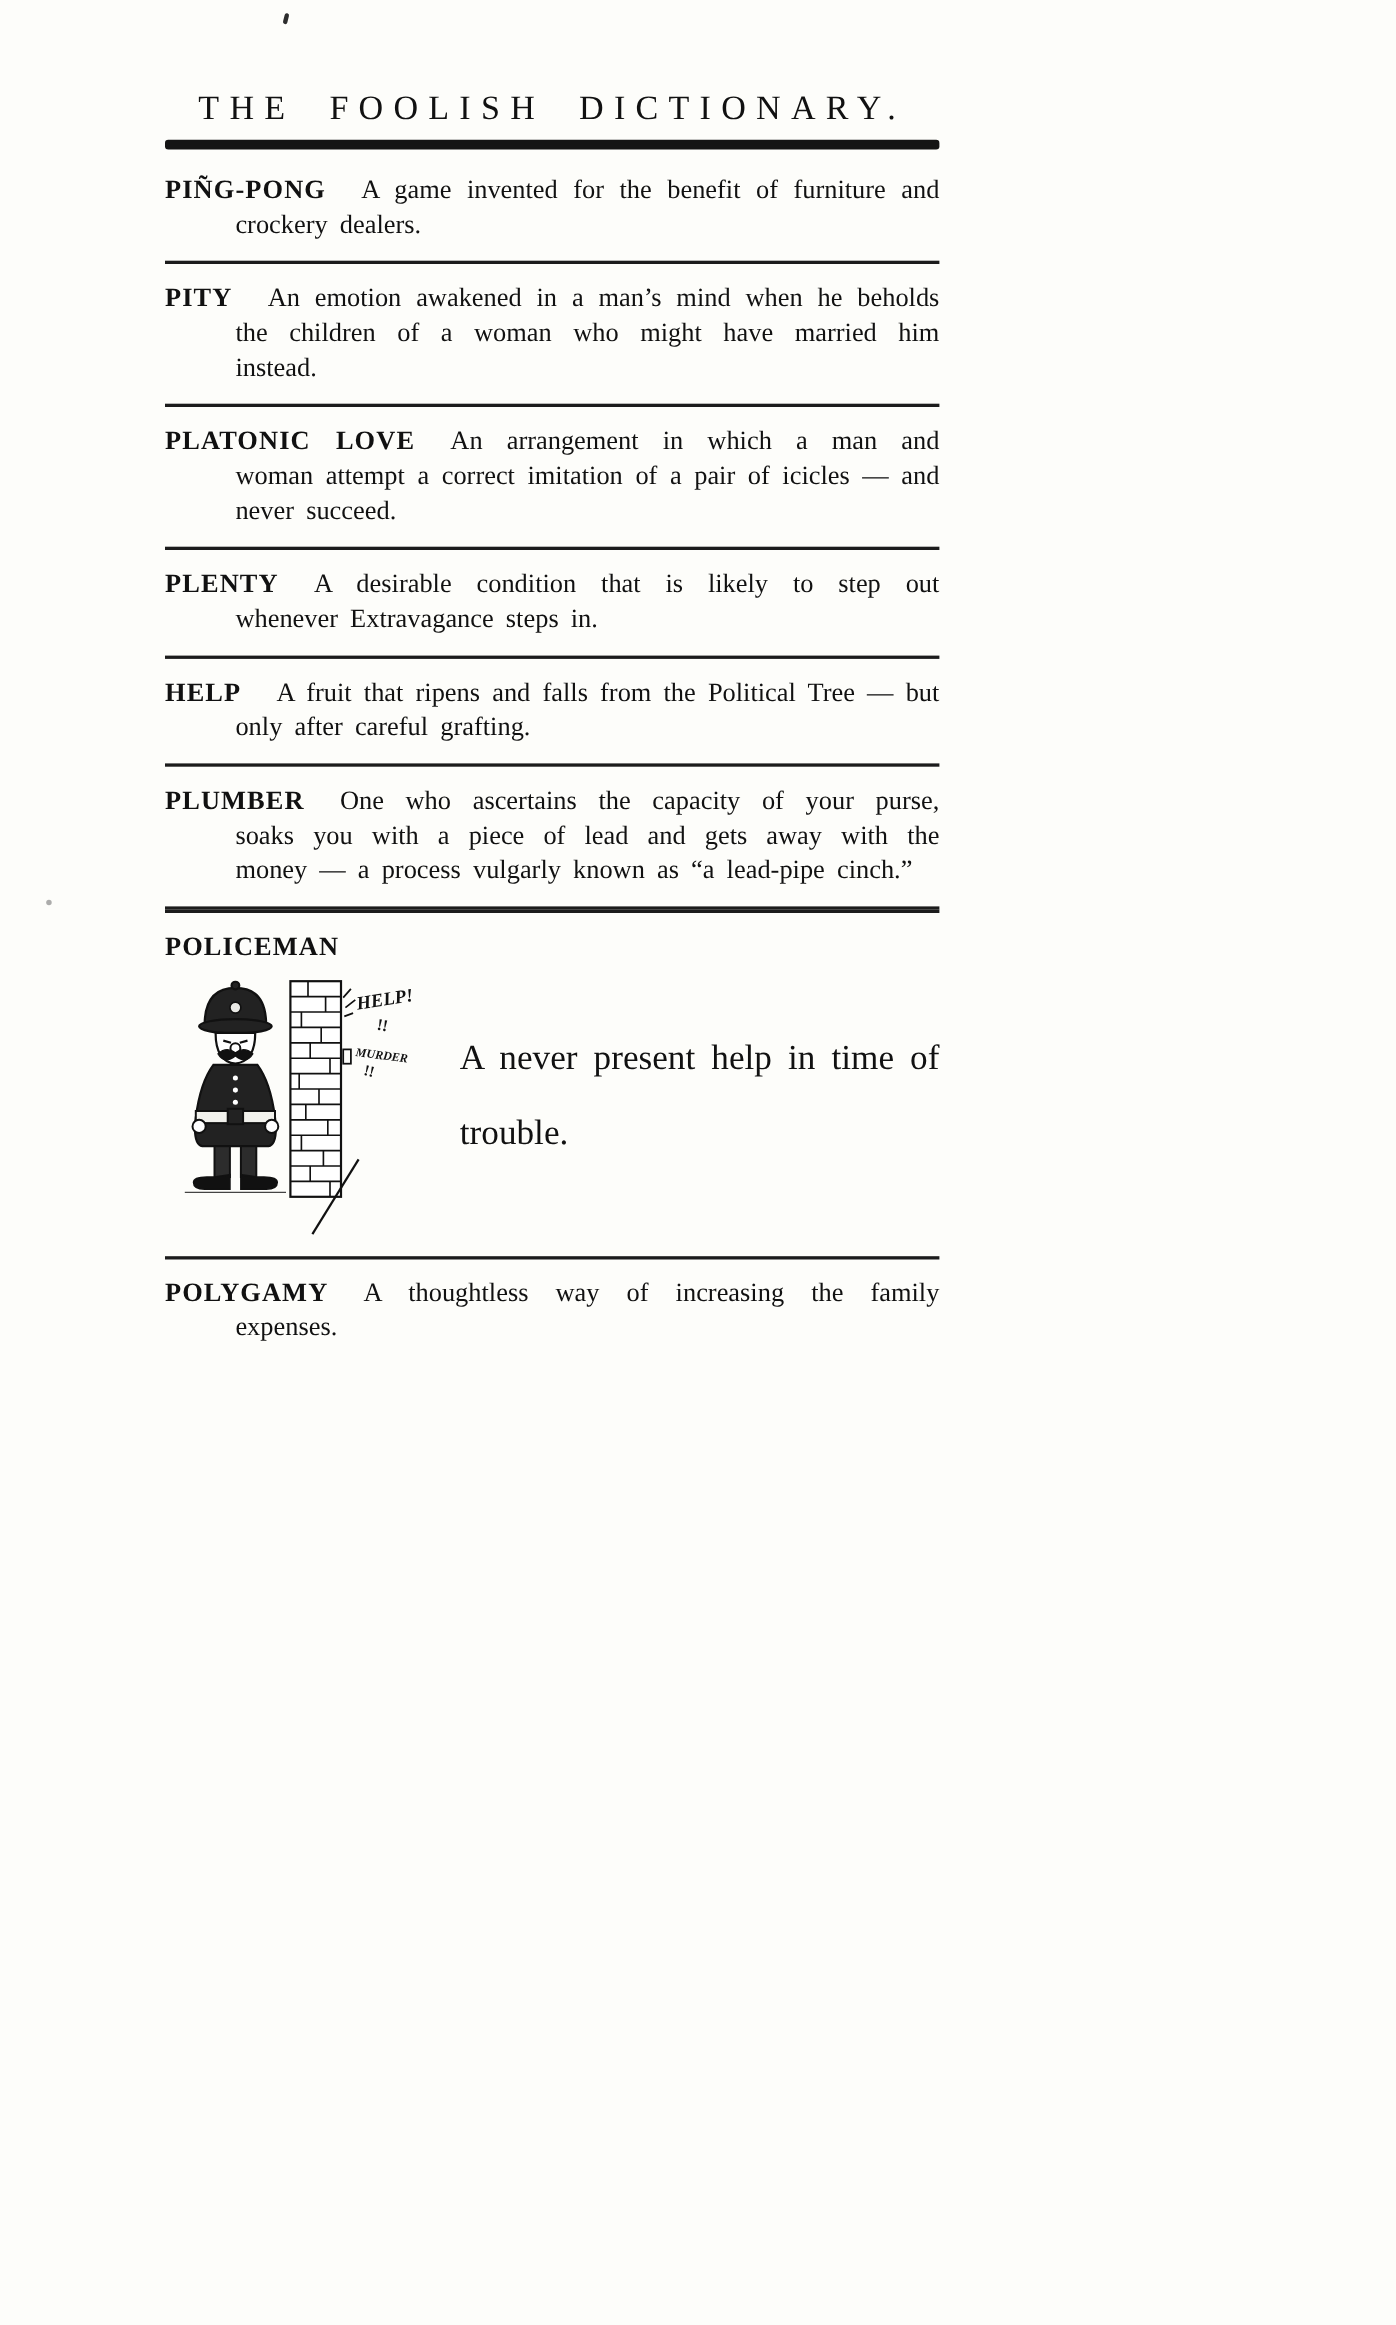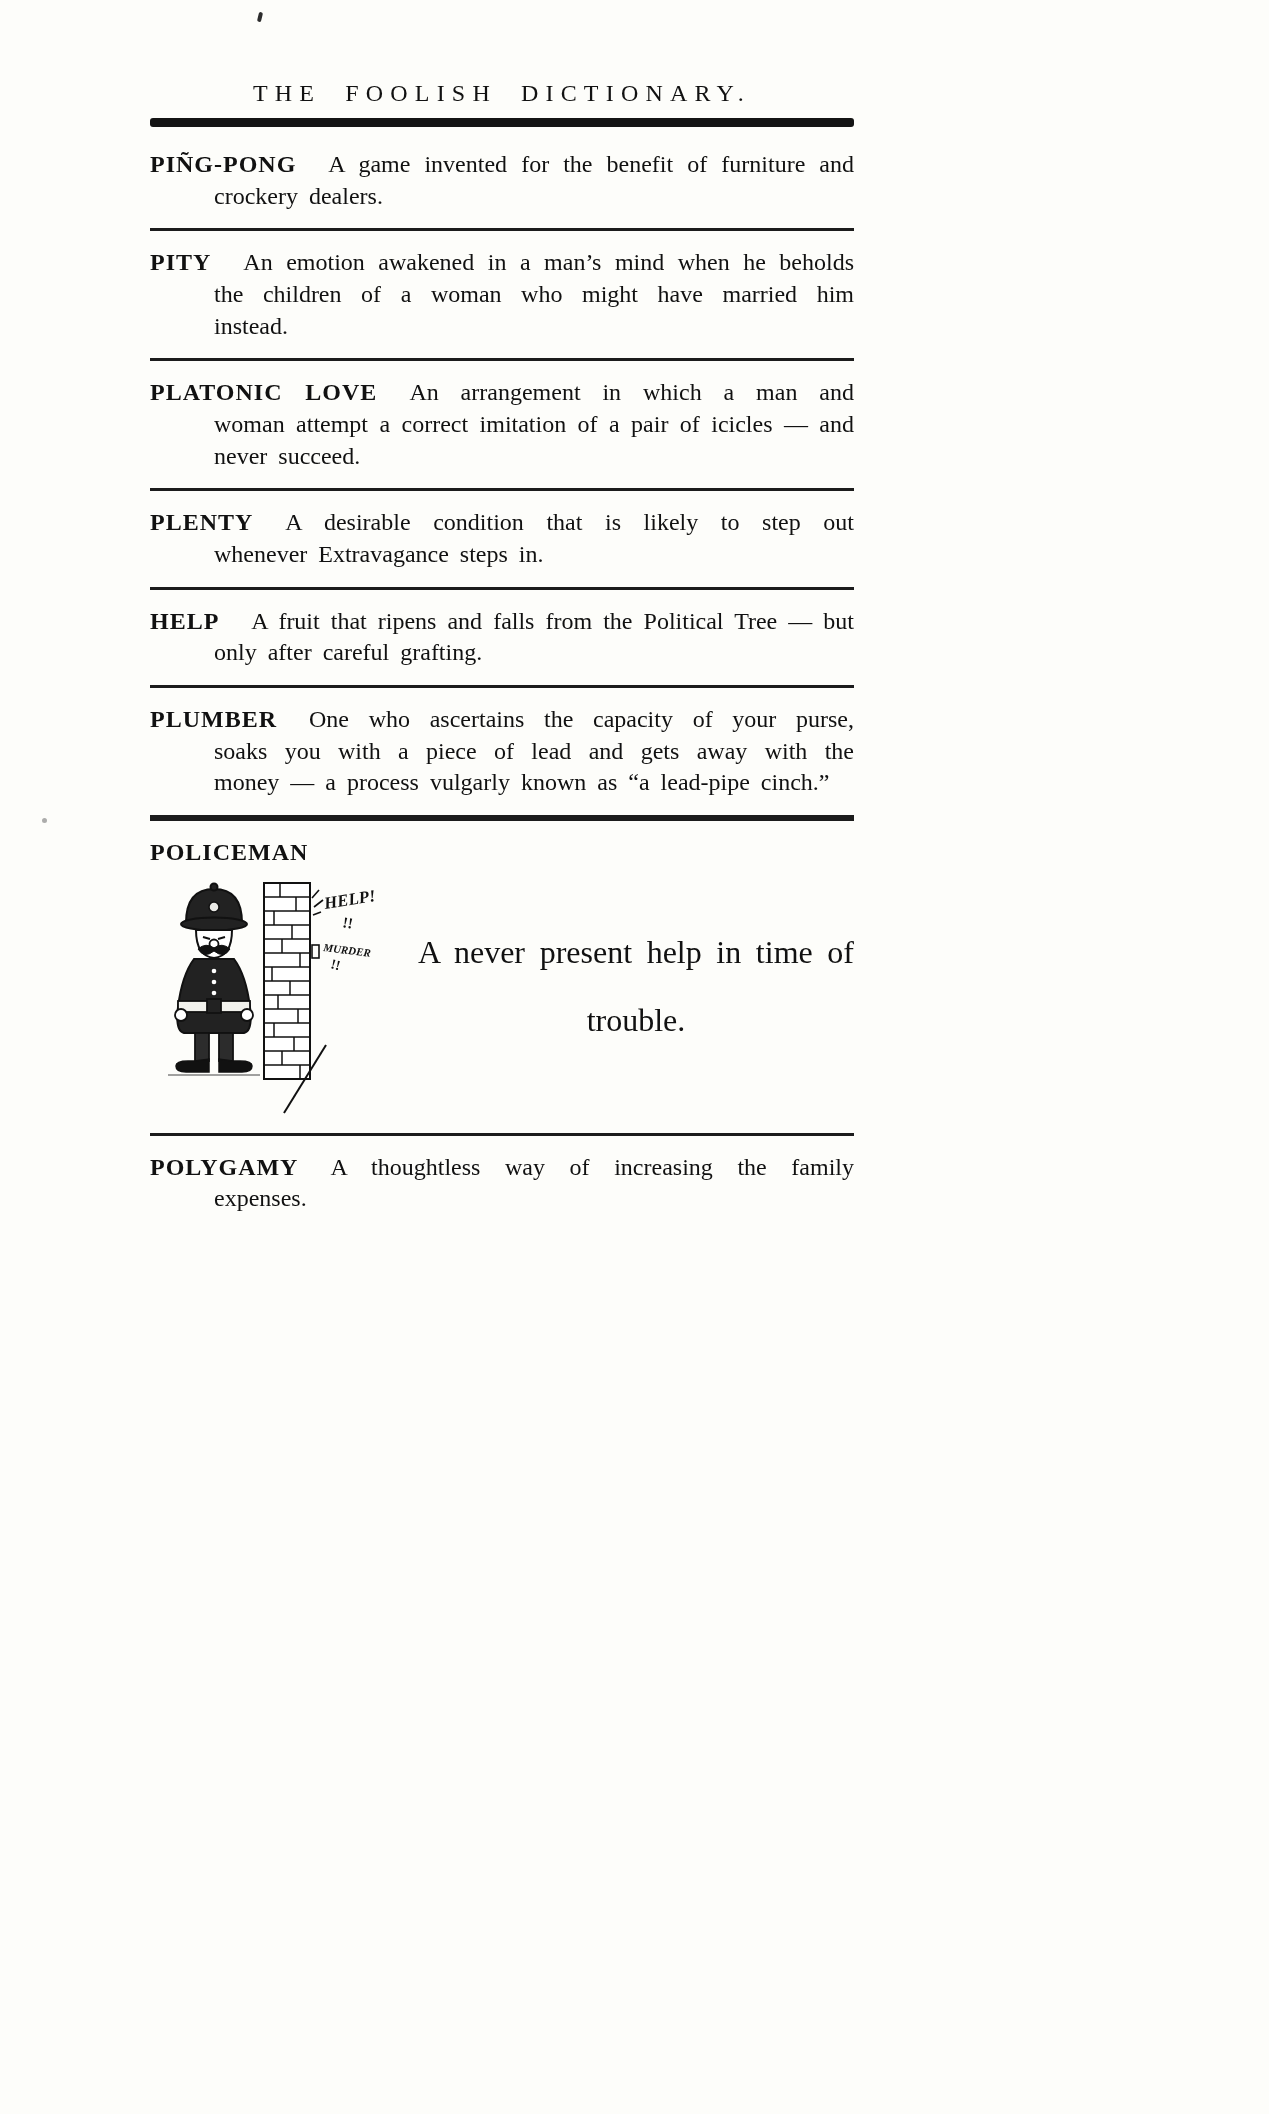--- a/index.html
+++ b/index.html
@@ -15,21 +15,21 @@
   }
   .content {
     position: absolute;
     left: 150px;
     top: 80px;
     width: 704px;
   }
   .masthead { margin-bottom: 6px; }
   .title {
     margin: 0;
-    font-size: 24px;
+    font-size: 31px;
     font-weight: 400;
     letter-spacing: 0.30em;
     word-spacing: 0.45em;
     text-align: center;
     white-space: nowrap;
   }
   .thick-rule {
     height: 9px;
     background: #141414;
     border-radius: 3px;
@@ -73,21 +73,21 @@
     line-height: 1.32;
     word-spacing: 5px;
   }
   .fig-line1 {
     display: block;
     text-align: justify;
     text-align-last: justify;
   }
   .fig-line2 {
     display: block;
-    text-align: center;
+    text-align: left;
     margin-top: 26px;
   }
   
   .speck1 {
     position: absolute; left: 258px; top: 12px;
     width: 4px; height: 10px; background: #2d2d2d;
     border-radius: 2px; transform: rotate(14deg);
   }
   .speck2 {
     position: absolute; left: 42px; top: 818px;

